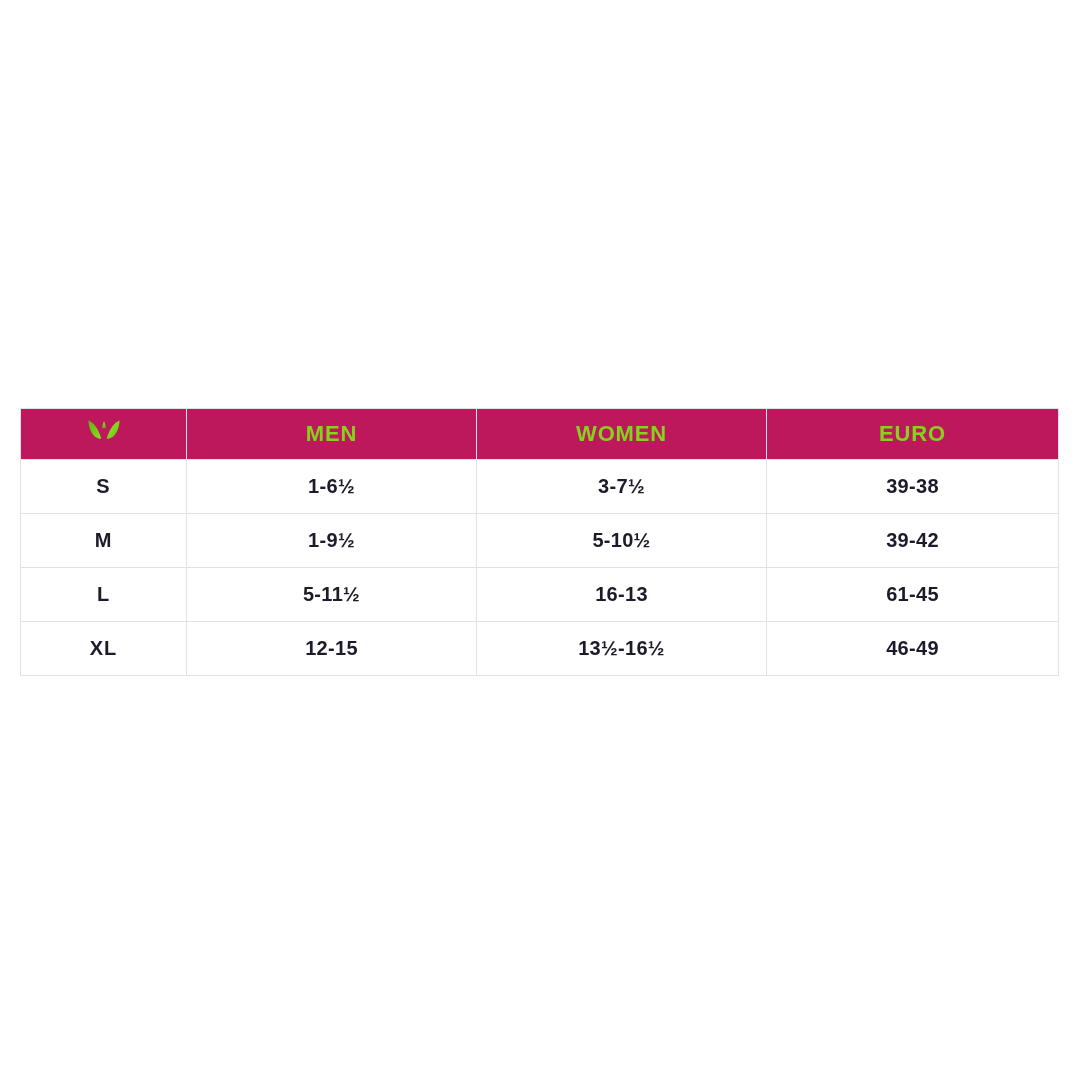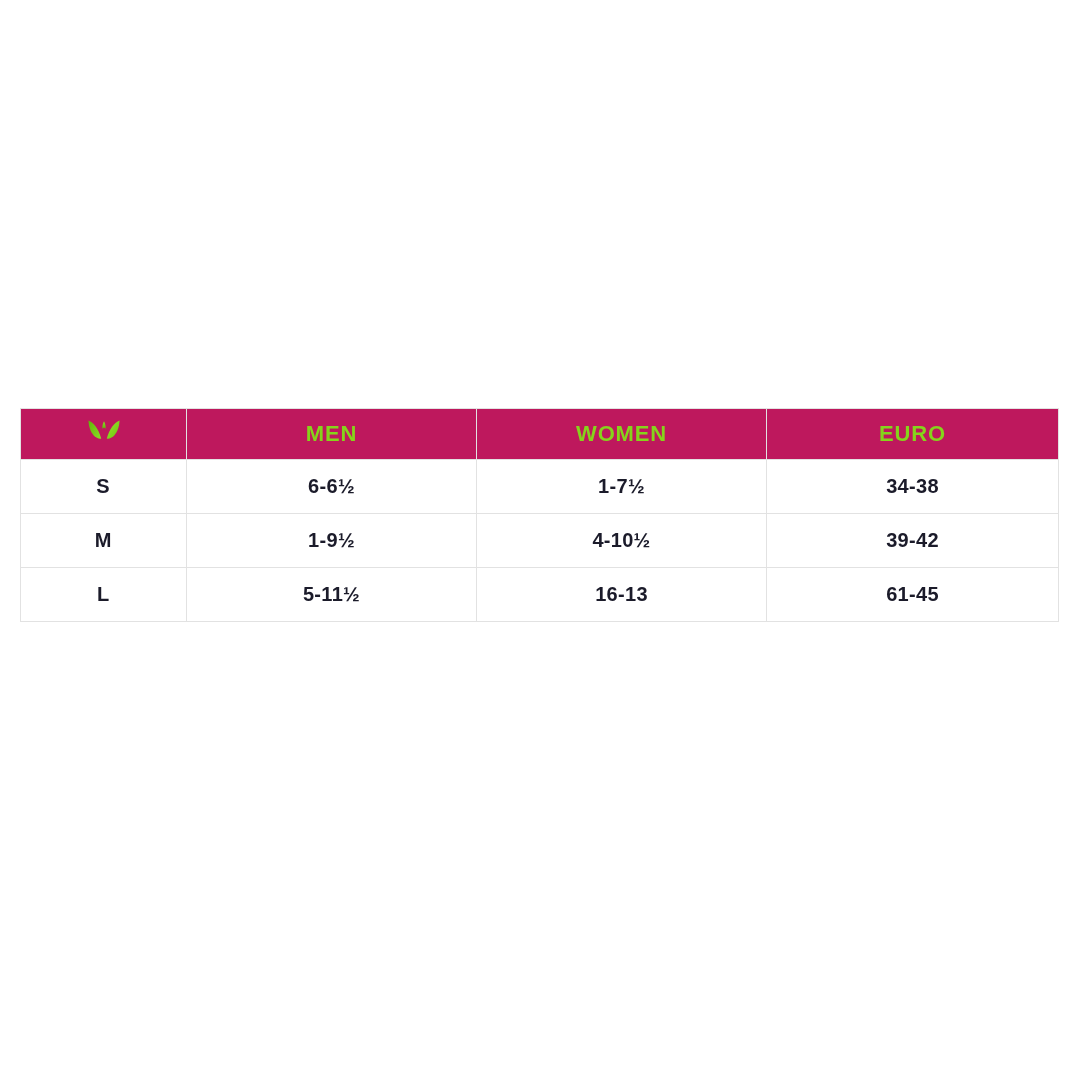--- a/index.html
+++ b/index.html
@@ -111,31 +111,37 @@
           </span>
         </th>
         <th>MEN</th>
         <th>WOMEN</th>
         <th>EURO</th>
       </tr>
     </thead>
     <tbody>
       <tr>
         <td class="size-cell">S</td>
-        <td>6-6½</td>
-        <td>1-7½</td>
-        <td>34-38</td>
+        <td>1-6½</td>
+        <td>3-7½</td>
+        <td>39-38</td>
       </tr>
       <tr>
         <td class="size-cell">M</td>
         <td>1-9½</td>
-        <td>4-10½</td>
+        <td>5-10½</td>
         <td>39-42</td>
       </tr>
       <tr>
         <td class="size-cell">L</td>
         <td>5-11½</td>
         <td>16-13</td>
         <td>61-45</td>
       </tr>
+      <tr>
+        <td class="size-cell">XL</td>
+        <td>12-15</td>
+        <td>13½-16½</td>
+        <td>46-49</td>
+      </tr>
     </tbody>
   </table>
 </div>
 
 </body></html>

